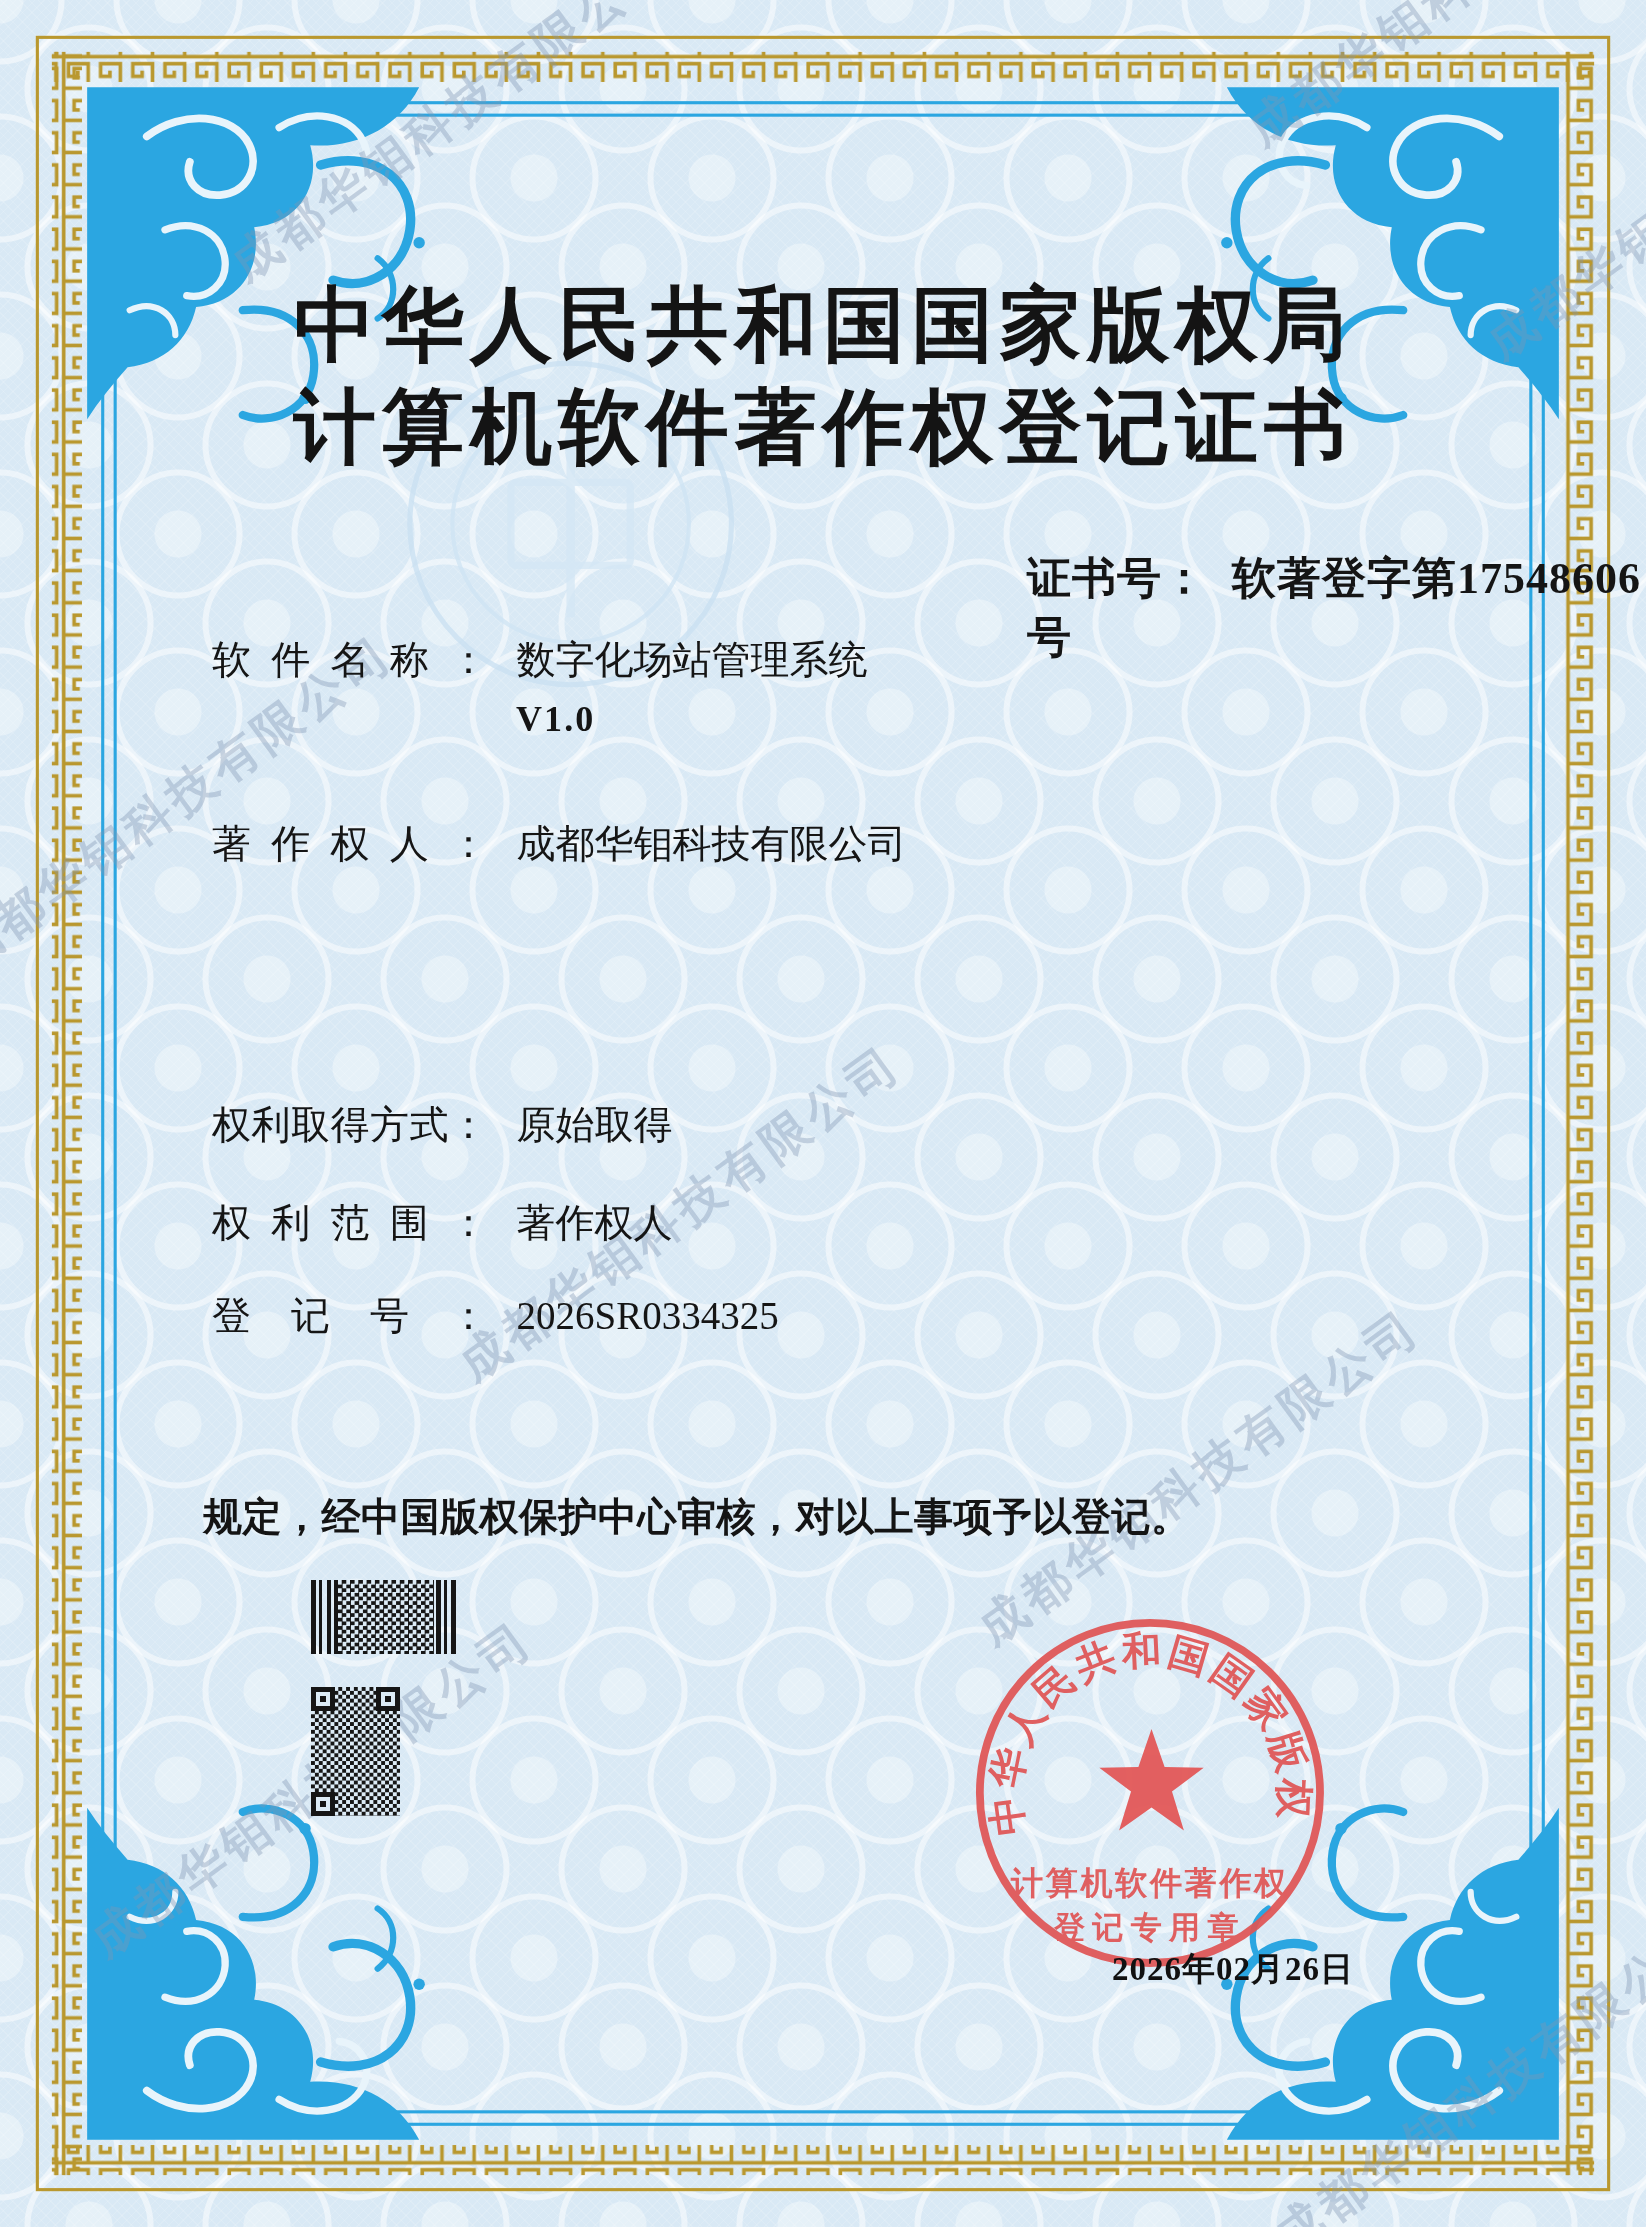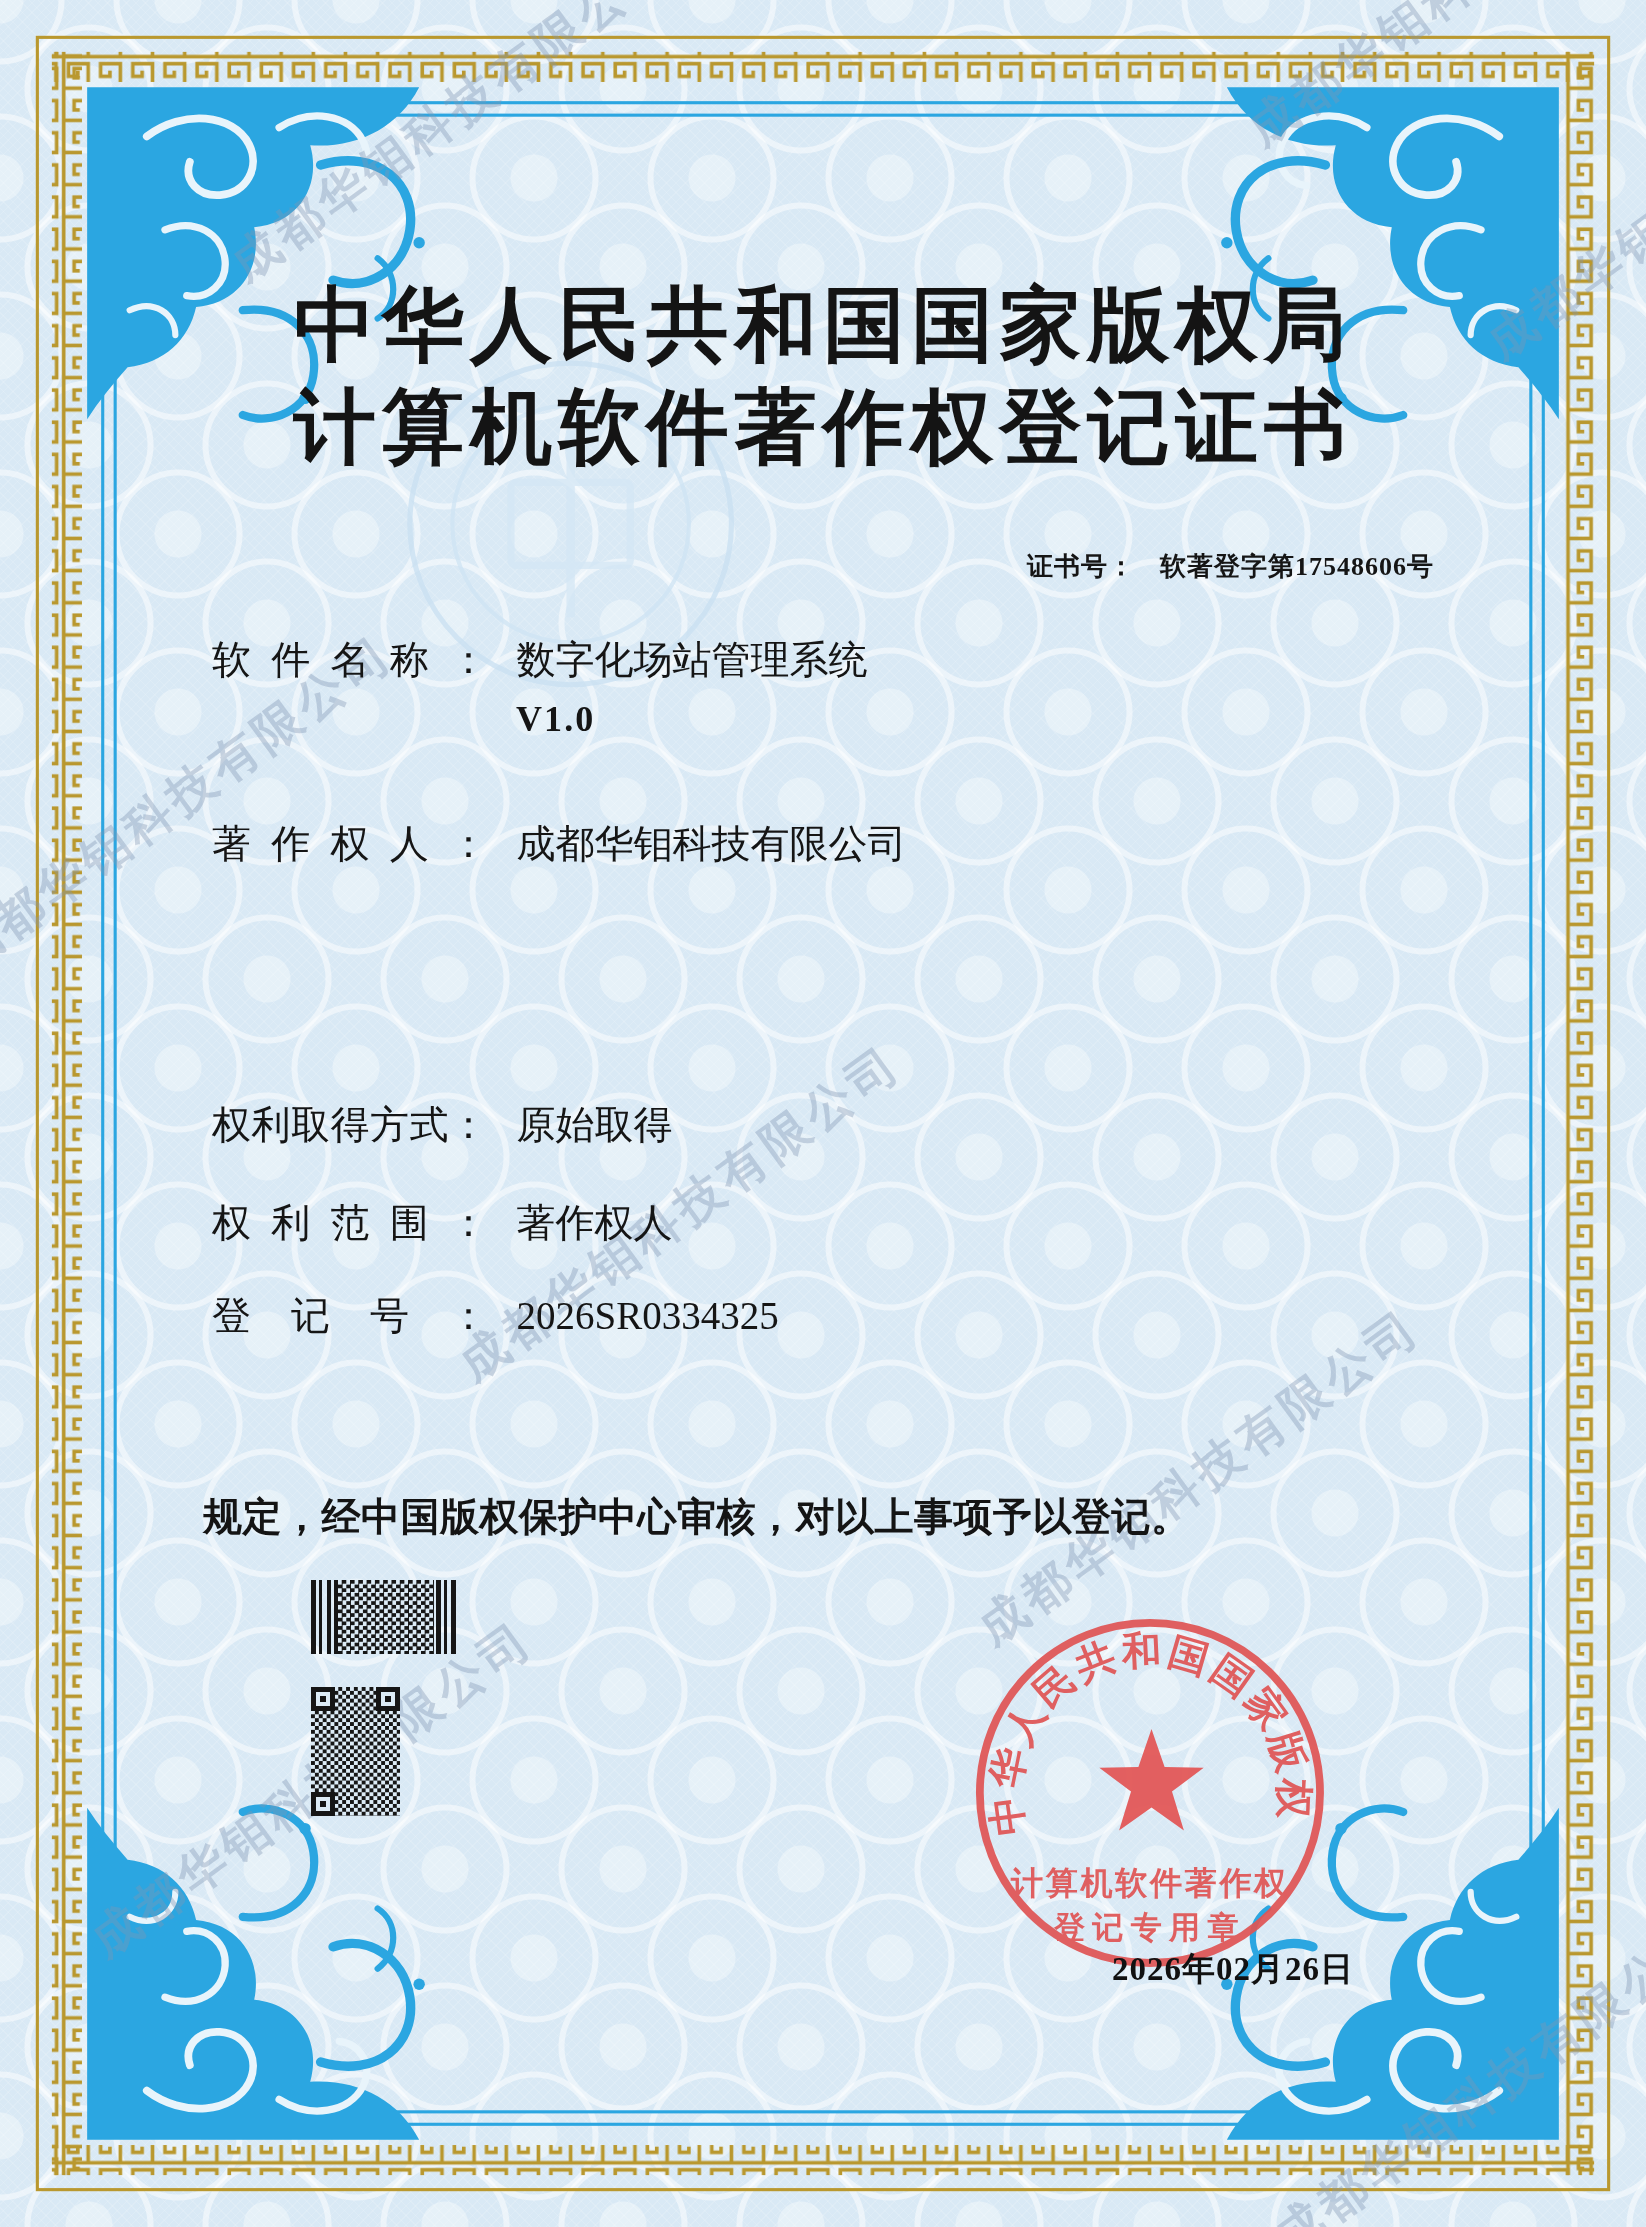--- a/index.html
+++ b/index.html
@@ -22,21 +22,21 @@
   .deco{position:absolute;left:0;top:0;}
   .wm{
     position:absolute;white-space:nowrap;font-weight:600;
     font-size:48px;letter-spacing:5.2px;color:rgba(128,150,178,.38);
     transform:rotate(-36deg);transform-origin:0 0;pointer-events:none;
   }
   .title{position:absolute;left:0;width:1646px;text-align:center;font-weight:700;
     font-size:82px;letter-spacing:6.2px;line-height:1.05;color:#141414;}
   .t1{top:283px;}
   .t2{top:385px;}
-  .certno{position:absolute;left:1027px;top:549px;font-size:26px;font-weight:700;letter-spacing:1px;}
+  .certno{position:absolute;left:1027px;top:549px;font-size:44px;font-weight:700;letter-spacing:1px;}
   .certno .cv{margin-left:25px;}
   .row{position:absolute;left:212px;font-size:39px;font-weight:400;line-height:1.05;white-space:nowrap;}
   .flabel{display:inline-block;width:276px;text-align:justify;text-align-last:justify;-moz-text-align-last:justify;}
   .fval{margin-left:28.5px;}
   .r-soft{top:640px;}
   .r-ver{position:absolute;left:516px;top:698px;font-size:36px;font-weight:700;letter-spacing:2.1px;}
   .r-owner{top:824px;}
   .r-acq{top:1105px;}
   .r-scope{top:1203px;}
   .r-reg{top:1296px;}

